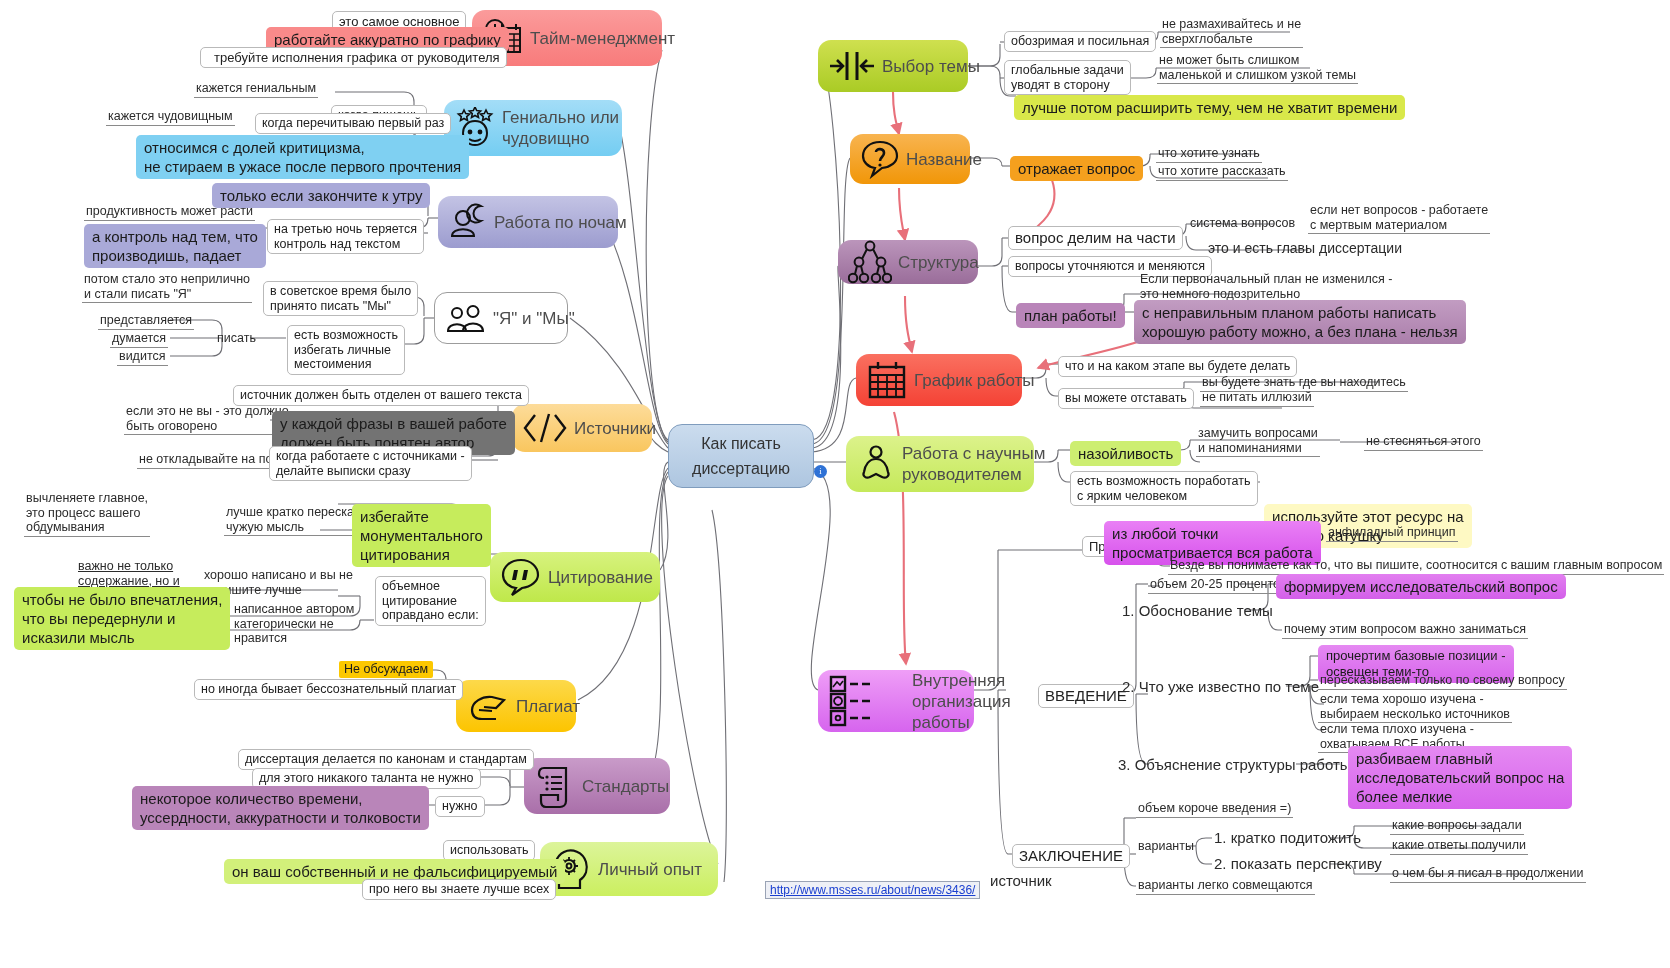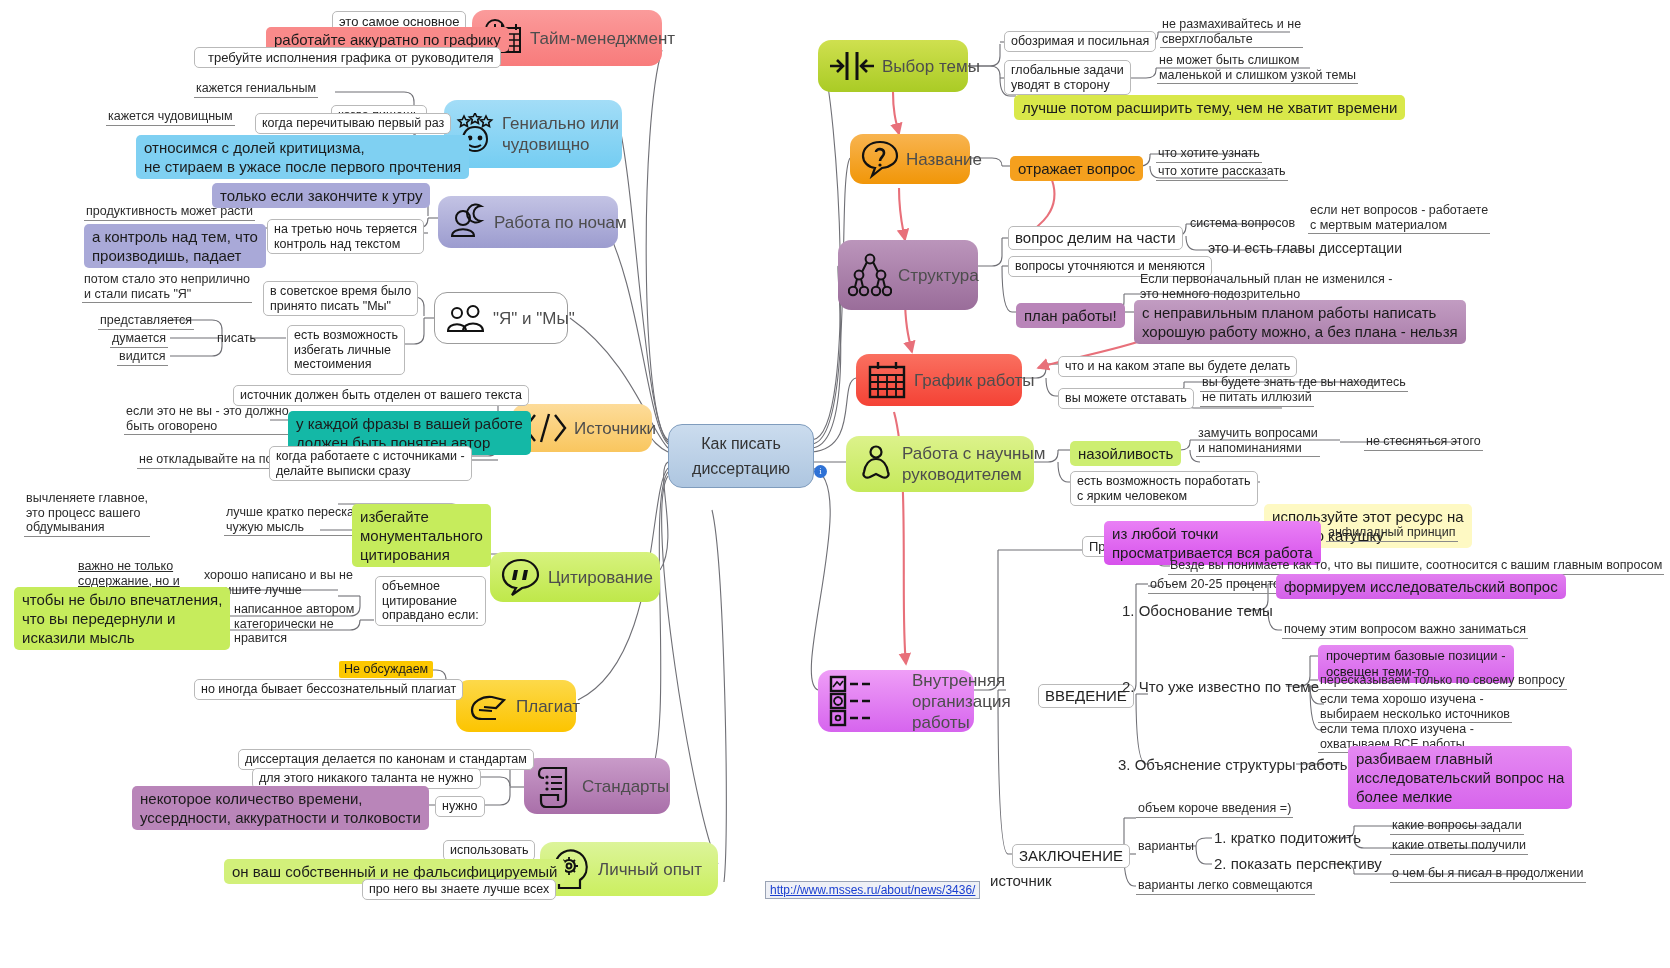--- a/index.html
+++ b/index.html
@@ -245,21 +245,21 @@
     <svg width="42" height="40" viewBox="0 0 42 40">
       <circle cx="13" cy="11" r="9" fill="none" stroke="#111" stroke-width="2"></circle>
       <path d="M13 6 V11 L17 14" stroke="#111" stroke-width="2" fill="none"></path>
       <rect x="14" y="10" width="24" height="24" fill="none" stroke="#111" stroke-width="2"></rect>
       <path d="M14 16 H38 M14 22 H38 M14 28 H38 M20 16 V34 M26 16 V34 M32 16 V34" stroke="#111" stroke-width="1.5"></path>
       <path d="M20 6 V12 M34 6 V12" stroke="#111" stroke-width="2"></path>
     </svg>
     <span class="tlabel">Тайм-менеджмент</span>
   </div>
 
-  <div class="topic" style="left:444px;top:100px;width:178px;height:68px;background:linear-gradient(#a3ddf7,#74cdf2);">
+  <div class="topic" style="left:444px;top:100px;width:178px;height:56px;background:linear-gradient(#a3ddf7,#74cdf2);">
     <svg width="42" height="42" viewBox="0 0 42 42">
       <path d="M21 14 C13 14 9 20 9 26 C9 33 14 38 21 38 C28 38 33 33 33 26 C33 20 29 14 21 14Z" fill="none" stroke="#111" stroke-width="2"></path>
       <circle cx="16" cy="25" r="2.4" fill="#111"></circle>
         <circle cx="26" cy="25" r="2.4" fill="#111"></circle>
       <path d="M15 32 Q21 36 27 32" stroke="#111" stroke-width="2" fill="none"></path>
       <path d="M10 3 l1.7 3.6 3.9.4-2.9 2.6.8 3.9-3.5-2-3.5 2 .8-3.9L4.4 7l3.9-.4z" fill="none" stroke="#111" stroke-width="1.6"></path>
       <path d="M21 0 l1.7 3.6 3.9.4-2.9 2.6.8 3.9-3.5-2-3.5 2 .8-3.9L15.4 4l3.9-.4z" fill="none" stroke="#111" stroke-width="1.6"></path>
       <path d="M32 3 l1.7 3.6 3.9.4-2.9 2.6.8 3.9-3.5-2-3.5 2 .8-3.9L26.4 7l3.9-.4z" fill="none" stroke="#111" stroke-width="1.6"></path>
     </svg>
     <span class="tlabel">Гениально или
@@ -346,21 +346,21 @@
 
   <div class="topic" style="left:850px;top:134px;width:120px;height:50px;background:linear-gradient(#f8b450,#f19608);">
     <svg width="40" height="42" viewBox="0 0 40 42">
       <path d="M20 4 C10 4 3 10 3 18 C3 24 8 29 15 30 L12 38 L22 30 C31 29 37 24 37 18 C37 10 30 4 20 4Z" fill="none" stroke="#111" stroke-width="2.2"></path>
       <path d="M16 14 C16 10 24 10 24 15 C24 19 20 19 20 23" fill="none" stroke="#111" stroke-width="2.6"></path>
       <circle cx="20" cy="27" r="1.6" fill="#111"></circle>
     </svg>
     <span class="tlabel">Название</span>
   </div>
 
-  <div class="topic" style="left:838px;top:240px;width:140px;height:70px;background:linear-gradient(#bb95bb,#9a6d9a);">
+  <div class="topic" style="left:838px;top:240px;width:140px;height:44px;background:linear-gradient(#bb95bb,#9a6d9a);">
     <svg width="44" height="46" viewBox="0 0 44 46">
       <circle cx="22" cy="7" r="4.4" fill="none" stroke="#111" stroke-width="2"></circle>
       <circle cx="11" cy="23" r="4.4" fill="none" stroke="#111" stroke-width="2"></circle>
       <circle cx="33" cy="23" r="4.4" fill="none" stroke="#111" stroke-width="2"></circle>
       <circle cx="5" cy="39" r="4.2" fill="none" stroke="#111" stroke-width="2"></circle>
       <circle cx="16" cy="39" r="4.2" fill="none" stroke="#111" stroke-width="2"></circle>
       <circle cx="28" cy="39" r="4.2" fill="none" stroke="#111" stroke-width="2"></circle>
       <circle cx="39" cy="39" r="4.2" fill="none" stroke="#111" stroke-width="2"></circle>
       <path d="M19 10 L14 20 M25 10 L30 20 M9 27 L7 35 M13 27 L15 35 M31 27 L29 35 M35 27 L37 35" stroke="#111" stroke-width="2"></path>
     </svg>
@@ -397,21 +397,21 @@
       <circle cx="10" cy="44" r="2.4" fill="none" stroke="#111" stroke-width="1.8"></circle>
       <path d="M22 44 H30 M34 44 H42" stroke="#111" stroke-width="2.6"></path>
     </svg>
     <span class="tlabel">Внутренняя
 организация
 работы</span>
   </div>
 
   <div class="box" style="left:332px;top:11px;">это самое основное</div>
   <div class="hl" style="left:266px;top:27px;background:#f98a8a;">работайте аккуратно по графику</div>
-  <div class="box" style="left:194px;top:47px;padding-left:13px;">требуйте исполнения графика от руководителя</div>
+  <div class="box" style="left:200px;top:47px;padding-left:13px;">требуйте исполнения графика от руководителя</div>
 
   <div class="leaf" style="left:194px;top:81px;border-bottom:1px solid #8a8a8a;">кажется гениальным</div>
   <div class="box sm" style="left:331px;top:105px;">когда пишешь</div>
   <div class="leaf" style="left:106px;top:109px;border-bottom:1px solid #8a8a8a;">кажется чудовищным</div>
   <div class="box sm" style="left:255px;top:113px;">когда перечитываю первый раз</div>
   <div class="hl" style="left:136px;top:135px;background:#7fd0f2;">относимся с долей критицизма,
 не стираем в ужасе после первого прочтения</div>
 
   <div class="hl" style="left:212px;top:183px;background:#a9a9d8;">только если закончите к утру</div>
   <div class="leaf" style="left:84px;top:204px;border-bottom:1px solid #8a8a8a;">продуктивность может расти</div>
@@ -428,21 +428,21 @@
   <div class="leaf" style="left:110px;top:331px;border-bottom:1px solid #8a8a8a;">думается</div>
   <div class="leaf" style="left:117px;top:349px;border-bottom:1px solid #8a8a8a;">видится</div>
   <div class="leaf" style="left:215px;top:331px;">писать</div>
   <div class="box sm" style="left:287px;top:325px;">есть возможность
 избегать личные
 местоимения</div>
 
   <div class="box sm" style="left:233px;top:385px;">источник должен быть отделен от вашего текста</div>
   <div class="leaf" style="left:124px;top:404px;border-bottom:1px solid #8a8a8a;">если это не вы - это должно
 быть оговорено</div>
-  <div class="hl" style="left:288px;top:411px;background:#14b8a6;">у каждой фразы в вашей работе
+  <div class="hl" style="left:272px;top:411px;background:#737373;">у каждой фразы в вашей работе
 должен быть понятен автор</div>
   <div class="leaf" style="left:137px;top:452px;border-bottom:1px solid #8a8a8a;">не откладывайте на потом</div>
   <div class="box sm" style="left:269px;top:446px;">когда работаете с источниками -
 делайте выписки сразу</div>
 
   <div class="leaf" style="left:24px;top:491px;border-bottom:1px solid #8a8a8a;">вычленяете главное,
 это процесс вашего
 обдумывания</div>
   <div class="leaf" style="left:176px;top:505px;border-bottom:1px solid #8a8a8a;margin-left:48px;">лучше кратко пересказать
 чужую мысль</div>

